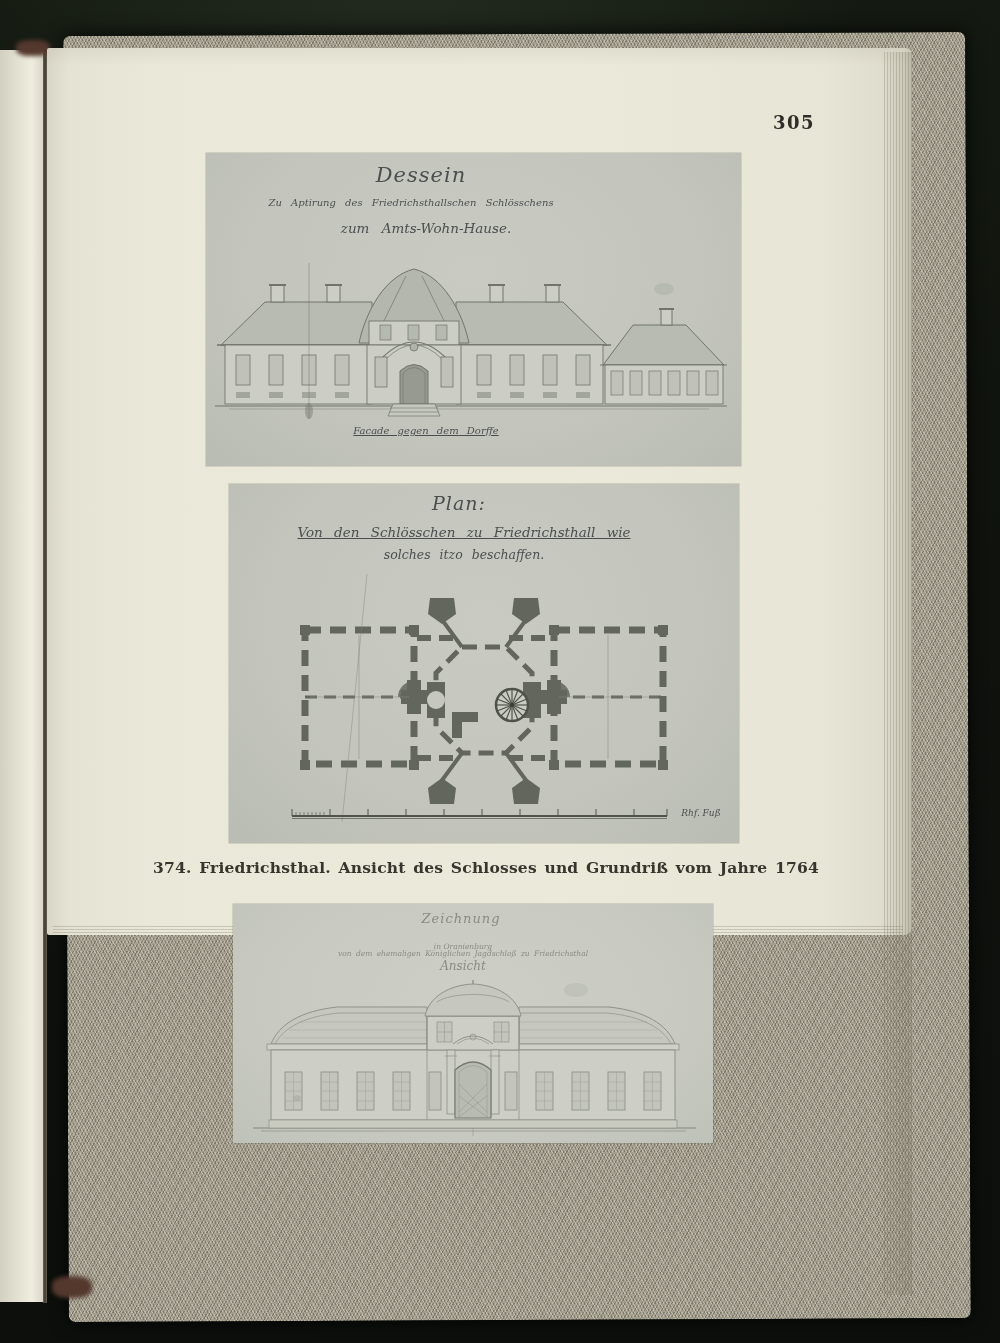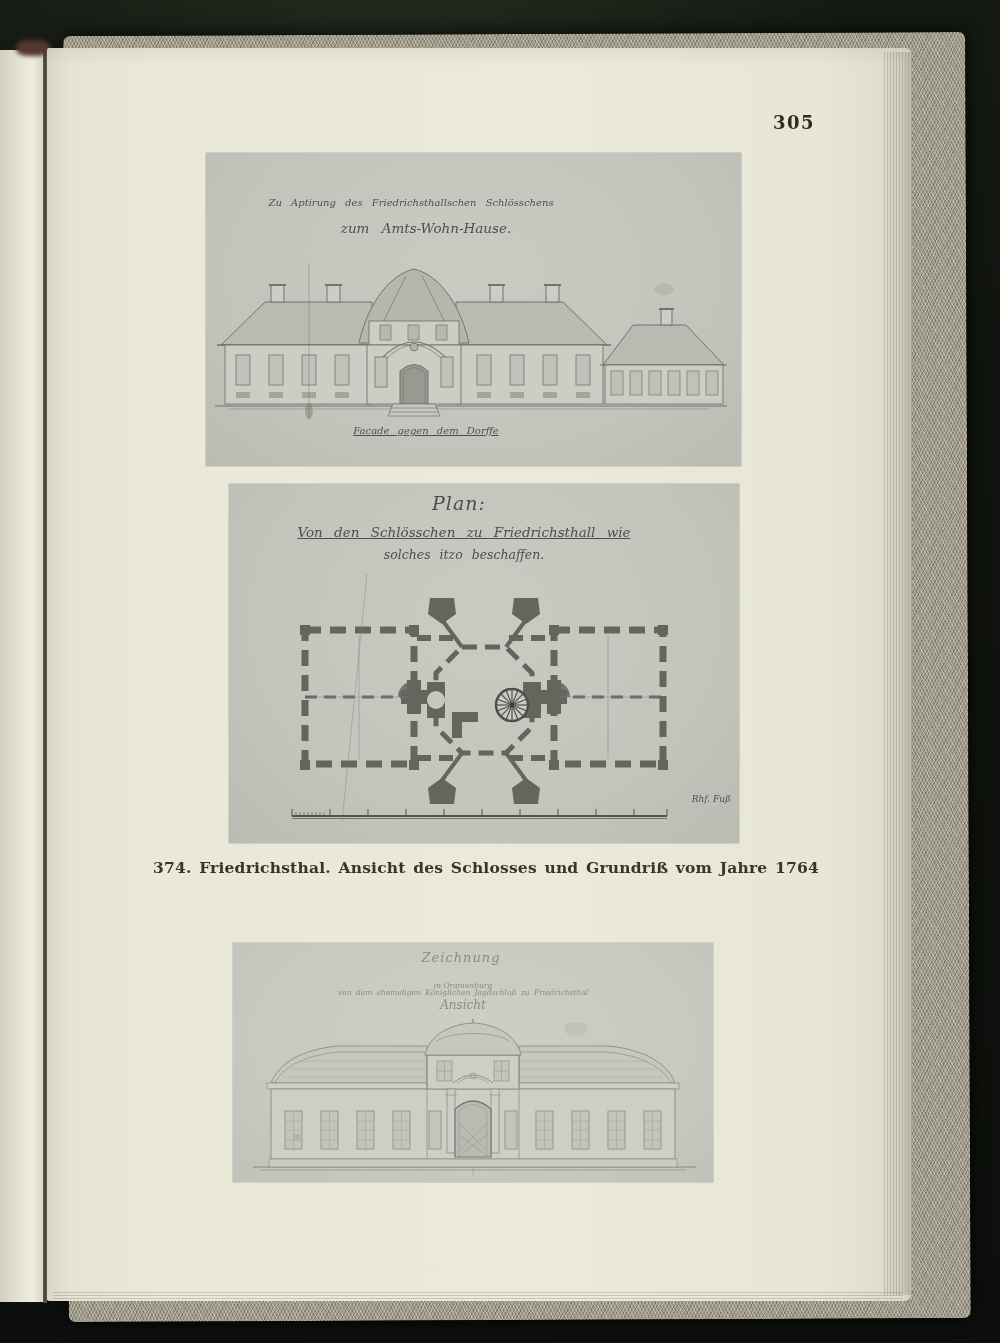--- a/index.html
+++ b/index.html
@@ -27,21 +27,21 @@
     left:0;top:50px;width:44px;height:1252px;
     background:linear-gradient(90deg,#d3d0c1 0%, #e2e0d1 38%, #efeddd 72%, #d8d5c6 100%);
   }
   .gutter{
     left:43px;top:48px;width:4px;height:1255px;
     background:linear-gradient(90deg,#6b6555,#3e392f 50%,#6b6555);
   }
   .corner-spot{background:#54382e;filter:blur(2px);border-radius:40%;}
   
   .page{
-    left:47px;top:48px;width:865px;height:1253px;
+    left:47px;top:48px;width:865px;height:887px;
     background:
       linear-gradient(180deg, rgba(130,125,105,.10) 0, rgba(0,0,0,0) 18px),
       linear-gradient(90deg,#d9d6c7 0,#e5e3d4 22px,#eae8d9 110px,#ebe9da 60%,#e7e5d6 90%,#dddacb 99%,#cfccbd 100%);
     border-radius:2px 6px 8px 2px;
   }
   .page-stack{
     right:0;top:4px;width:30px;height:1243px;
     background:
       repeating-linear-gradient(90deg, rgba(0,0,0,0) 0 2px, rgba(118,113,94,.28) 2px 3px),
       linear-gradient(90deg, rgba(0,0,0,0), rgba(120,115,96,.22));
@@ -51,21 +51,21 @@
     background:repeating-linear-gradient(0deg, rgba(0,0,0,0) 0 2px, rgba(118,113,94,.30) 2px 3px);
   }
   .page-number{
     font-weight:bold;font-size:18px;letter-spacing:1.5px;color:#2f2d27;
   }
   
   .plate{
     background:radial-gradient(ellipse at 50% 38%, #c9cbc3 0%, #c3c5bd 62%, #b9bcb3 100%);
     box-shadow:0 0 0 .5px rgba(90,92,84,.35);
   }
-  .plate.light{background:radial-gradient(ellipse at 50% 40%, #cdcfc7 0%, #c8cac2 62%, #bfc2b9 100%);margin-top:39px;}
+  .plate.light{background:radial-gradient(ellipse at 50% 40%, #cdcfc7 0%, #c8cac2 62%, #bfc2b9 100%);}
   .hw{
     font-family:"DejaVu Serif",serif;font-style:italic;color:#4b4f4f;
     white-space:nowrap;text-align:center;
   }
   .hw.faint{color:#898c83;}
   .caption{
     font-weight:bold;font-size:15.5px;color:#37352d;text-align:center;
     letter-spacing:.2px;word-spacing:2px;white-space:nowrap;
     font-family:"DejaVu Serif",serif;
   }
@@ -82,20 +82,21 @@
 
 <div class="abs page">
 
   <div class="abs page-stack"></div>
   <div class="abs page-stack-bottom"></div>
 
   <div class="abs page-number" style="left:726px;top:64px;">305</div>
 
   <div class="abs plate" style="left:159px;top:105px;width:535px;height:313px;">
 
+    <div class="abs hw" style="left:0;top:10px;width:430px;font-size:21px;letter-spacing:1px;">Dessein</div>
     <div class="abs hw" style="left:40px;top:44px;width:330px;font-size:10px;word-spacing:6px;">Zu Aptirung des Friedrichsthallschen Schlösschens</div>
     <div class="abs hw" style="left:115px;top:67px;width:210px;font-size:13.5px;word-spacing:8px;">zum Amts-Wohn-Hause.</div>
 
     <svg class="abs" style="left:3px;top:108px;" width="525" height="160" viewBox="0 0 525 160">
       <g stroke="#71756c" stroke-width="1" fill="none">
 
         <line x1="6" y1="145" x2="518" y2="145"></line>
         <line x1="20" y1="148" x2="500" y2="148" stroke-opacity=".4"></line>
 
         <polygon points="12,84 56,41 163,41 163,84" fill="#b8bbb2"></polygon>
@@ -265,21 +266,21 @@
               <line x1="61" y1="240" x2="61" y2="244"></line>
             <line x1="65" y1="240" x2="65" y2="244"></line>
               <line x1="69" y1="240" x2="69" y2="244"></line>
             <line x1="73" y1="240" x2="73" y2="244"></line>
               <line x1="77" y1="240" x2="77" y2="244"></line>
           </g>
         </g>
       </g>
     </svg>
 
-    <div class="abs hw" style="left:442px;top:310px;width:60px;font-size:9px;text-align:right;">Rhf. Fuß</div>
+    <div class="abs hw" style="left:442px;top:324px;width:60px;font-size:9px;text-align:center;">Rhf. Fuß</div>
   </div>
 
   <div class="abs caption" style="left:106px;top:810px;width:640px;">374. Friedrichsthal. Ansicht des Schlosses und Grundriß vom Jahre 1764</div>
 
   <div class="abs plate light" style="left:186px;top:856px;width:480px;height:239px;">
 
     <div class="abs hw faint" style="left:138px;top:7px;width:180px;font-size:13px;letter-spacing:1px;">Zeichnung</div>
     <div class="abs hw faint" style="left:90px;top:45px;width:280px;font-size:7.5px;word-spacing:2px;">von dem ehemaligen Königlichen Jagdschloß zu Friedrichsthal</div>
     <div class="abs hw faint" style="left:150px;top:38px;width:160px;font-size:7.5px;">in Oranienburg</div>
     <div class="abs hw faint" style="left:150px;top:55px;width:160px;font-size:12px;">Ansicht</div>

